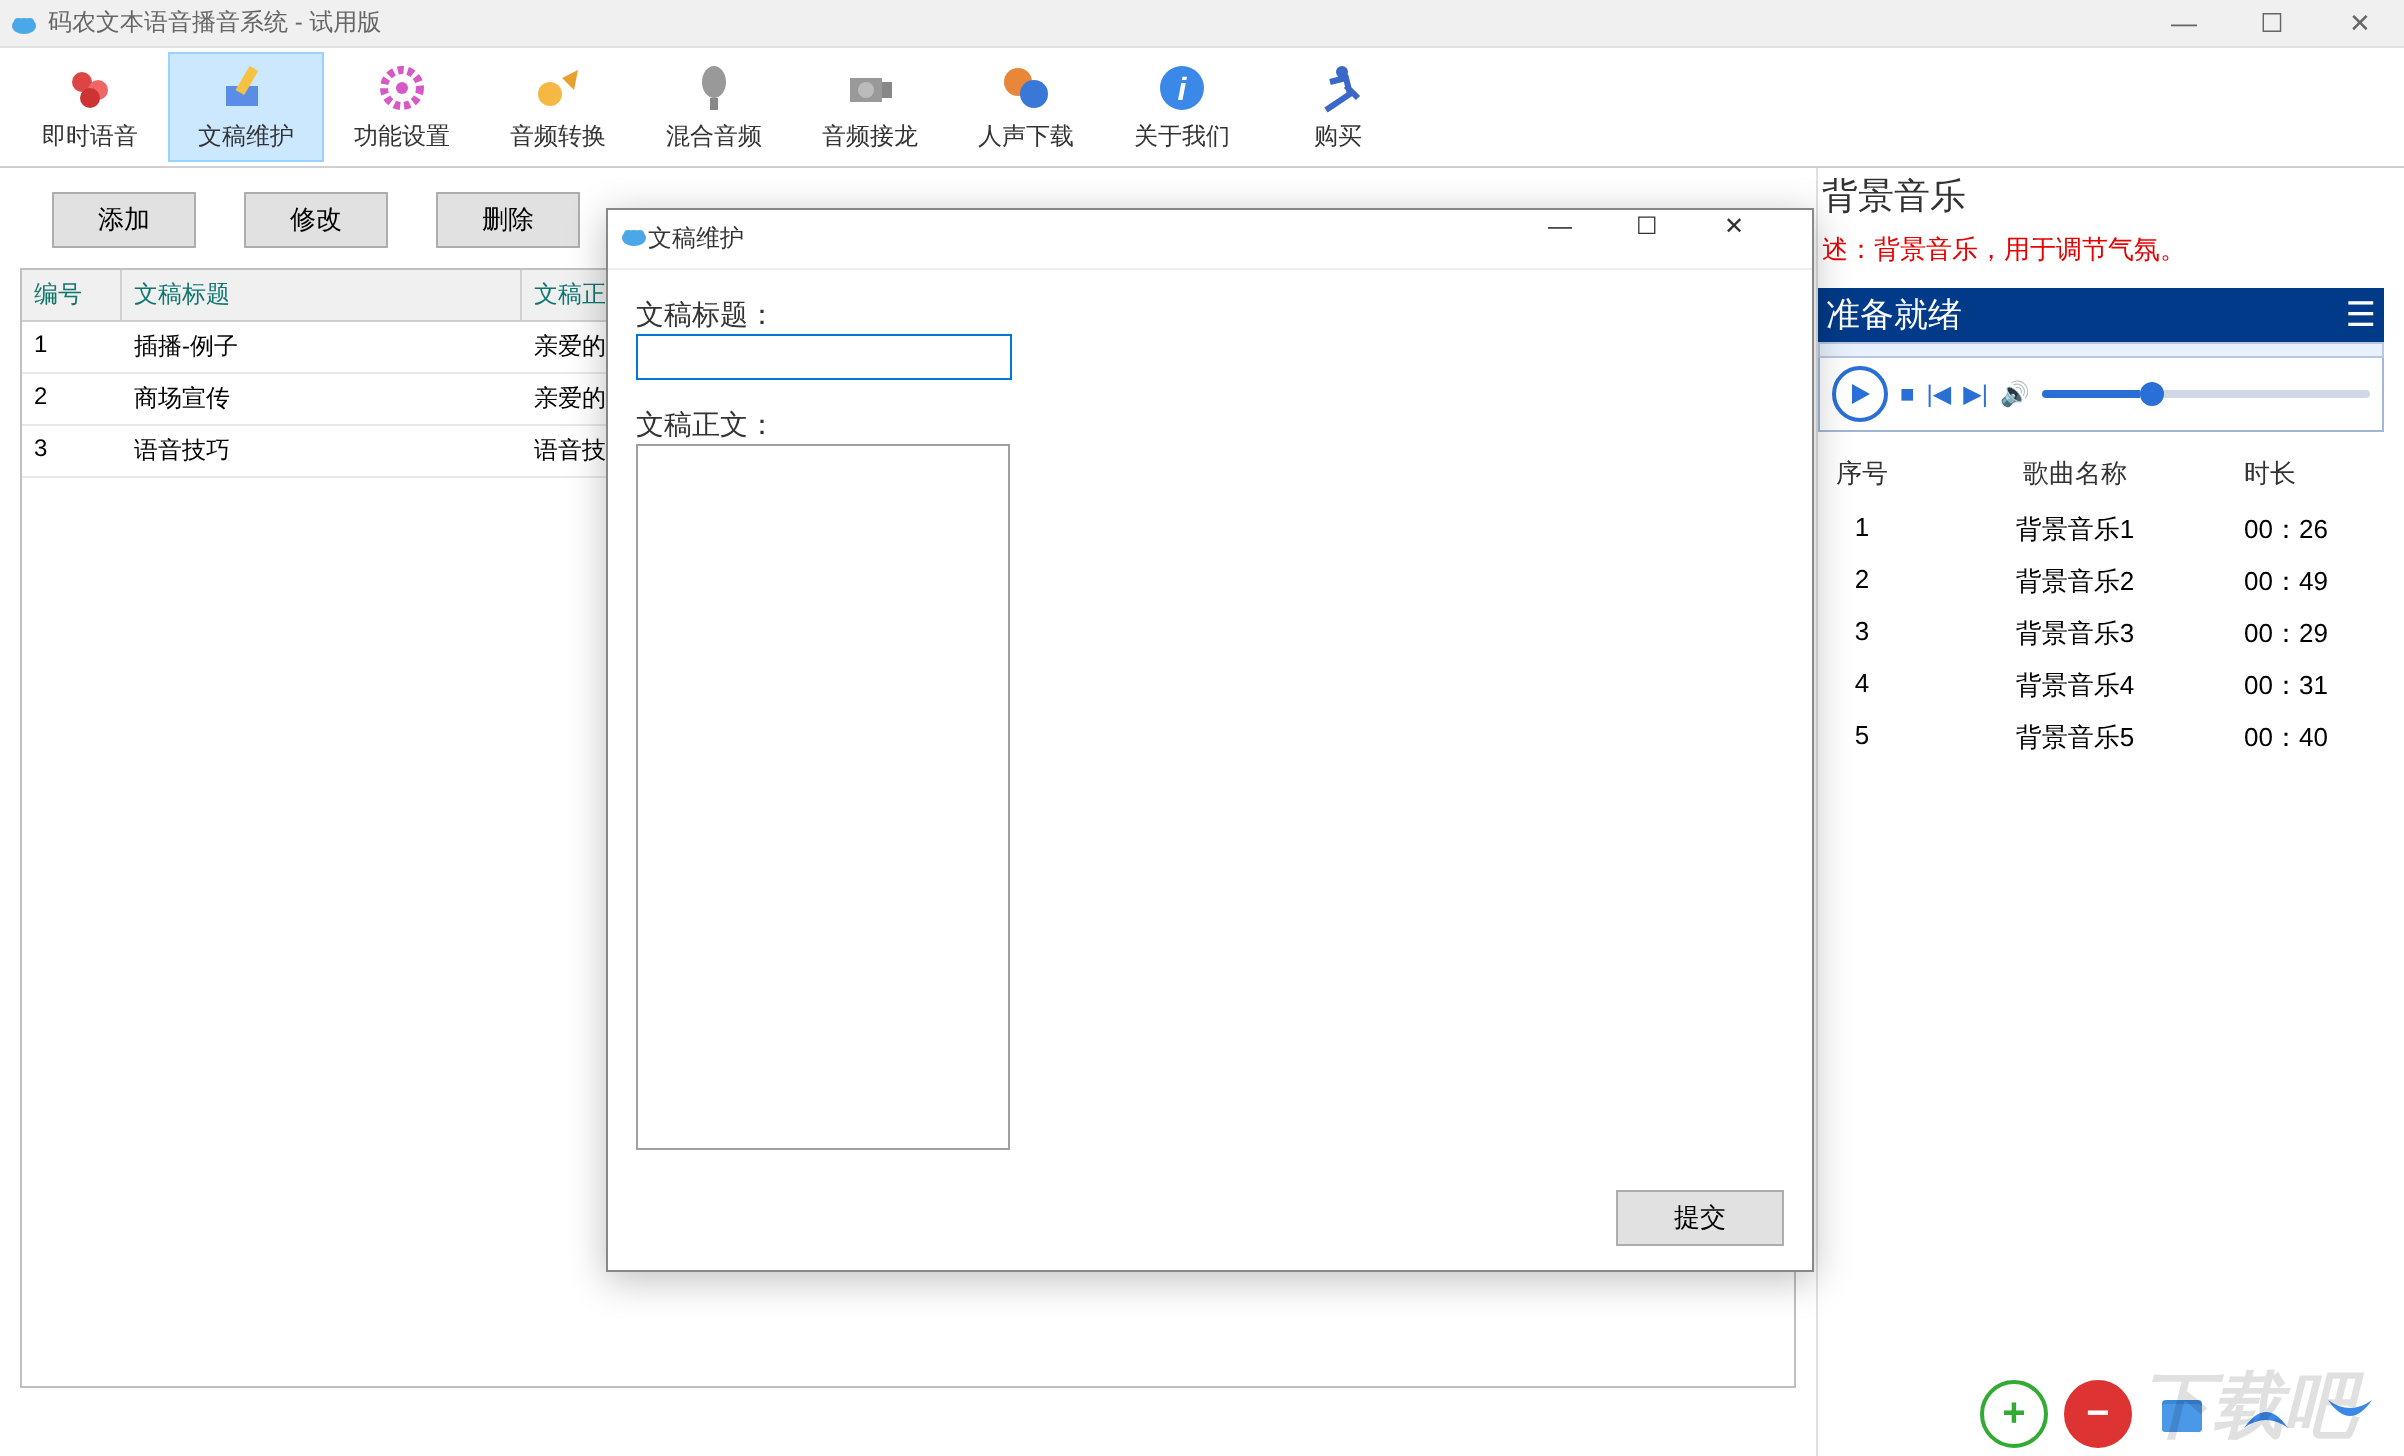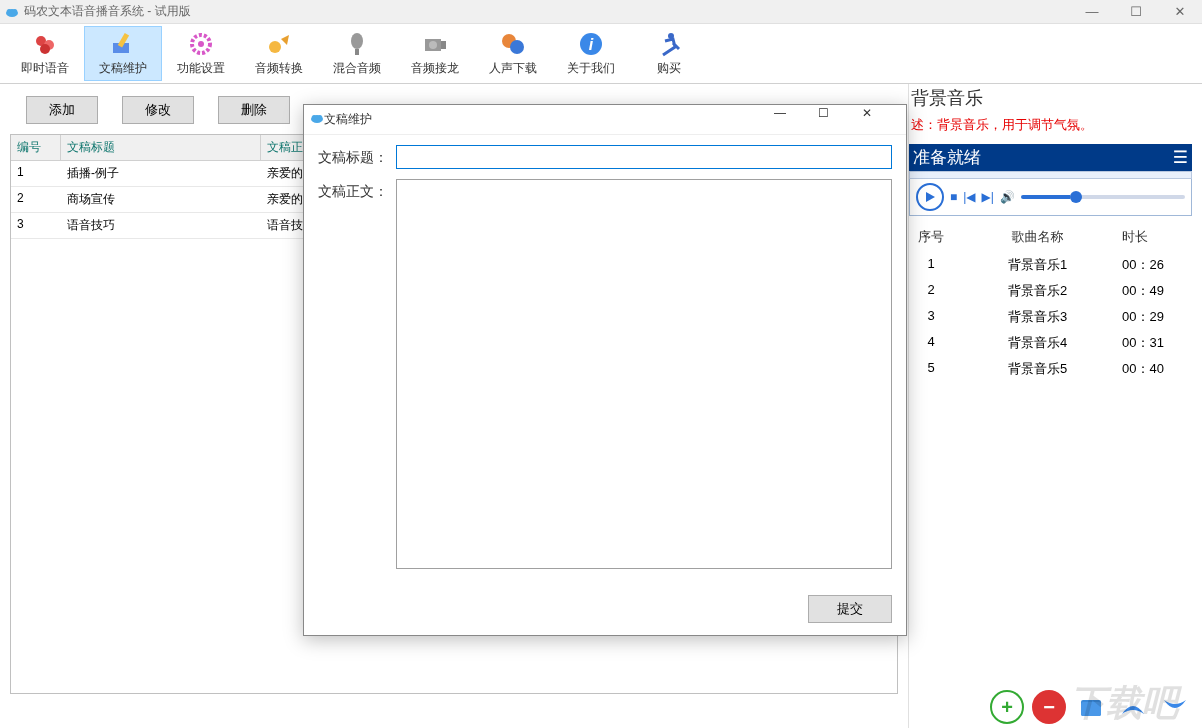--- a/index.html
+++ b/index.html
@@ -58,21 +58,21 @@
 .sq-btn { width: 34px; height: 34px; display: flex; align-items: center; justify-content: center; cursor: pointer; }
 
 .watermark { position: absolute; bottom: 0; right: 24px; font-size: 36px; color: rgba(0,0,0,0.12); font-style: italic; font-weight: bold; pointer-events: none; }
 
 
 .dialog { position: absolute; left: 303px; top: 104px; width: 604px; height: 532px; background: #fff; border: 1px solid #888; box-shadow: 0 4px 18px rgba(0,0,0,0.25); z-index: 100; display: flex; flex-direction: column; }
 .dlg-titlebar { height: 30px; background: #fff; display: flex; align-items: center; padding-left: 6px; font-size: 12px; color: #333; border-bottom: 1px solid #eee; }
 .dlg-titlebar .spacer { flex: 1; }
 .dlg-titlebar .win-btn { width: 44px; height: 28px; }
 .dlg-body { flex: 1; padding: 10px 14px; display: flex; flex-direction: column; }
-.form-row { display: flex; align-items: flex-start; margin-bottom: 10px; }
+.form-row { display: flex; align-items: flex-start; margin-bottom: 10px; flex-direction: column; }
 .form-label { width: 78px; font-size: 14px; color: #333; padding-top: 4px; }
 .form-input { flex: 1; border: 1px solid #0078d7; padding: 3px 5px; font-size: 13px; height: 24px; }
 .form-textarea { flex: 1; border: 1px solid #a0a0a0; padding: 5px; font-size: 13px; height: 390px; resize: none; }
 .dlg-footer { display: flex; justify-content: flex-end; padding: 0 14px 12px 0; }
 </style>
 </head>
 <body>
 
 <div class="titlebar">
   <span class="app-icon">

